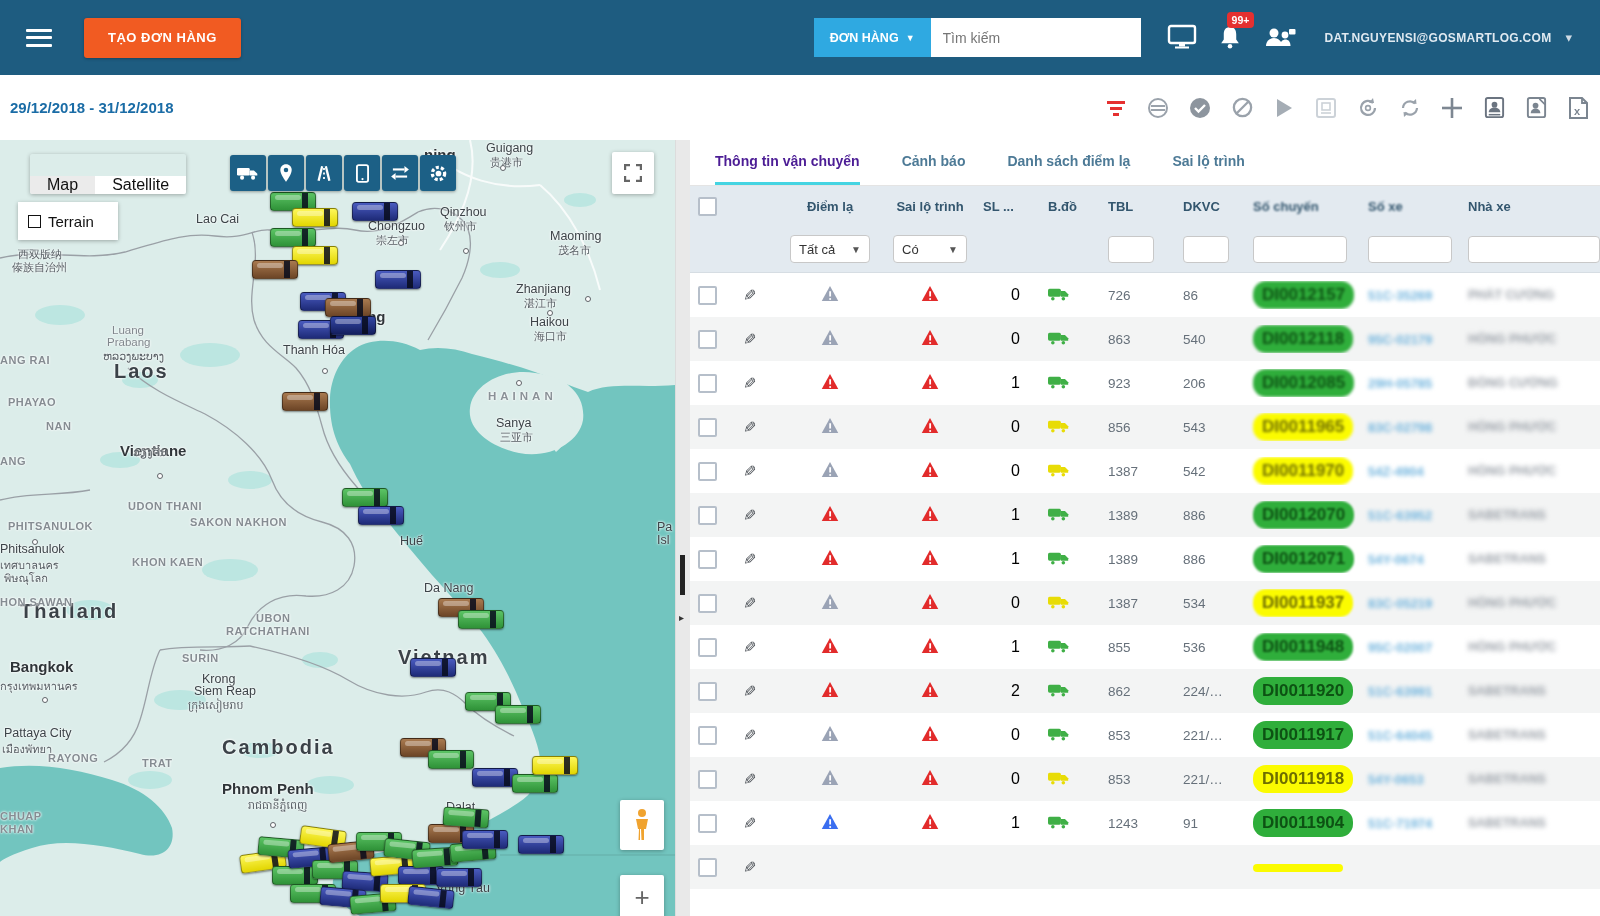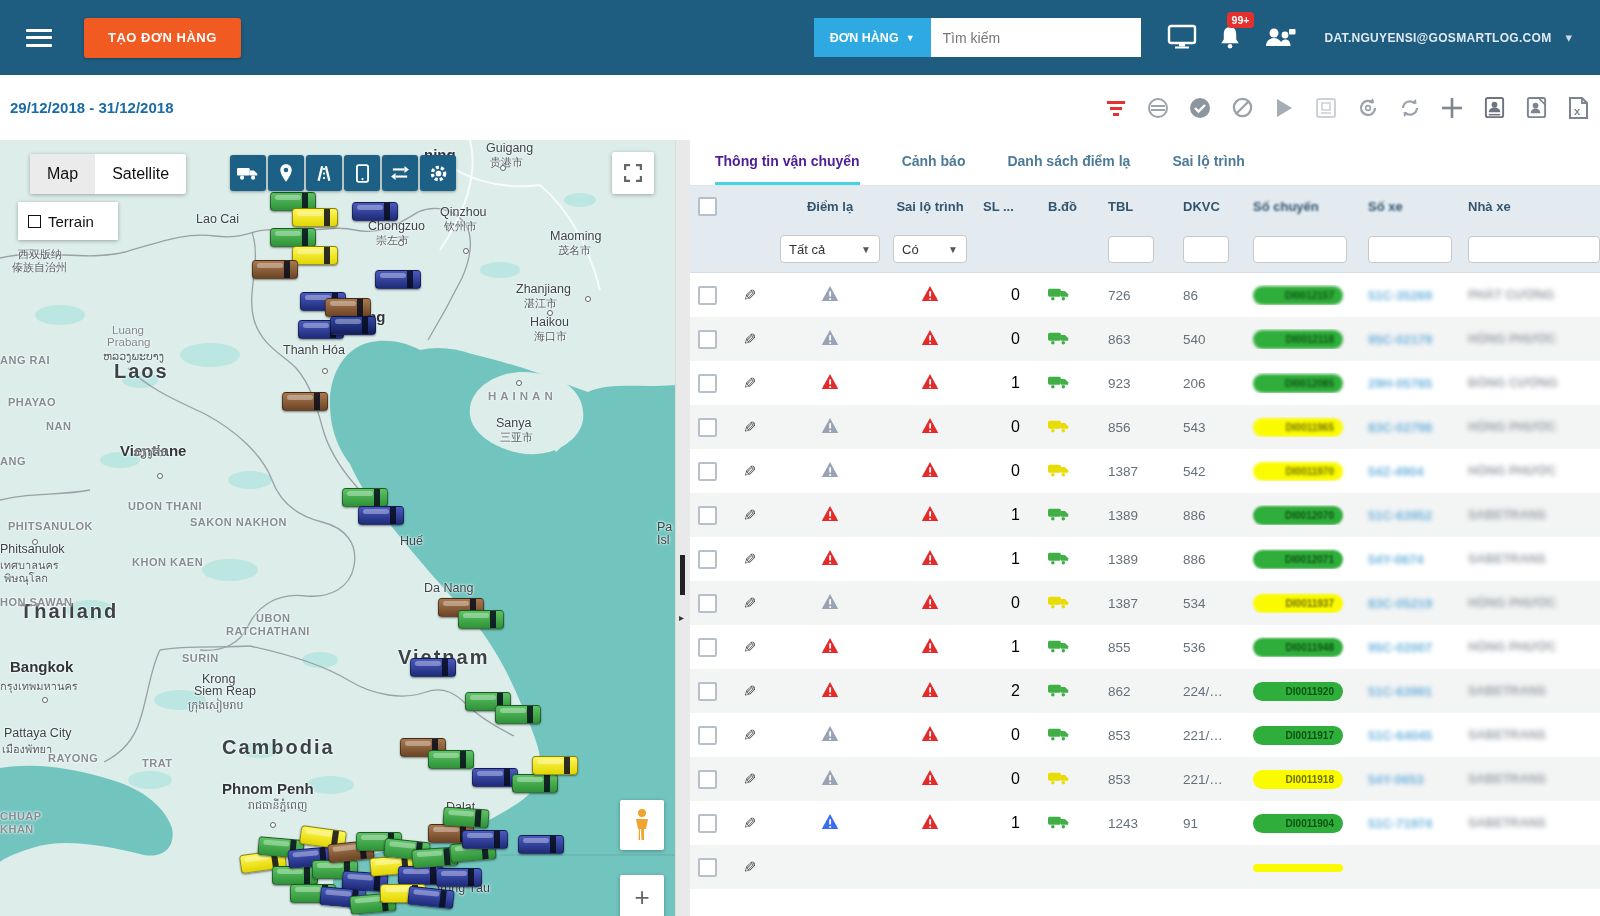--- a/index.html
+++ b/index.html
@@ -39,21 +39,21 @@
   .lbl.cn, .lbl.script { font-size:11px; color:#565d63;font-family:Liberation Serif, serif; }
   .dot { position:absolute; width:6px; height:6px; border:1.6px solid #5f6368; background:#fff; border-radius:50%; }
   .trk { position:absolute; width:46px; height:19px; border-radius:4px; border:1px solid rgba(0,0,0,.4); box-shadow:0 1px 2px rgba(0,0,0,.45); cursor:pointer; }
   .trk::after { content:""; position:absolute; right:7px; top:0; bottom:0; width:6px; background:rgba(8,12,28,.85); }
   .trk::before { content:""; position:absolute; left:4px; right:14px; top:2px; height:5px; background:rgba(255,255,255,.35); border-radius:3px; }
   .c-green { background:linear-gradient(#5cc465,#2f9238); }
   .c-yellow { background:linear-gradient(#fdf75a,#e3d600); }
   .c-blue { background:linear-gradient(#4a5bc0,#1e2b78); }
   .c-brown { background:linear-gradient(#a97a50,#6d4526); }
   .c-darkblue { background:linear-gradient(#3347a5,#141f5e); }
-  .maptype { position:absolute; left:30px; top:14px; display:flex; box-shadow:0 1px 4px rgba(0,0,0,.3); border-radius:2px; overflow:hidden; height:40px; cursor:pointer; }
+  .maptype { position:absolute; left:30px; top:14px; display:flex; box-shadow:0 1px 4px rgba(0,0,0,.3); border-radius:2px; overflow:hidden; height:40px; cursor:pointer;align-items:flex-end; }
   .maptype .seg { padding:0 17px; display:flex; align-items:center; font-size:16px; color:#111; background:#fff; }
   .maptype .seg.sel { background:#ebebeb; }
   .terrain-pop { position:absolute; left:18px; top:62px; width:100px; height:38px; background:#fff; box-shadow:0 1px 4px rgba(0,0,0,.3); display:flex; align-items:center; gap:7px; padding-left:10px; font-size:15px; color:#111; cursor:pointer; }
   .terrain-pop .tick { width:13px; height:13px; border:1.5px solid #111; background:#fff; }
   .toolrow { position:absolute; left:230px; top:15px; display:flex; gap:2px; }
   .tool-btn { width:36px; height:36px; background:#1c6086; border-radius:3px; display:flex; align-items:center; justify-content:center; box-shadow:0 1px 3px rgba(0,0,0,.35); cursor:pointer; }
   .fs-btn { position:absolute; left:612px; top:12px; width:42px; height:42px; background:#fff; border-radius:2px; box-shadow:0 1px 4px rgba(0,0,0,.3); display:flex; align-items:center; justify-content:center; cursor:pointer; }
   .pegman-btn { position:absolute; left:620px; top:660px; width:44px; height:50px; background:#fff; border-radius:2px; box-shadow:0 1px 4px rgba(0,0,0,.3); display:flex; align-items:center; justify-content:center; cursor:pointer; }
   .zoom-btn { position:absolute; left:620px; top:735px; width:44px; height:45px; background:#fff; border-radius:2px; box-shadow:0 1px 4px rgba(0,0,0,.3); display:flex; align-items:center; justify-content:center; font-size:26px; color:#666; cursor:pointer; }
 
@@ -76,21 +76,21 @@
   .cell.num { text-align:right; padding-right:20px; }
   .cb { display:inline-block; width:19px; height:19px; background:#fff; border:2px solid #b6bfca; border-radius:2px; cursor:pointer; vertical-align:middle; }
   .fsel { display:inline-flex; align-items:center; justify-content:space-between; background:#fff; border:1px solid #c8c8c8; border-radius:4px; height:28px; padding:0 8px; font-size:13px; color:#333; cursor:pointer; }
   .fsel .car { color:#555; font-size:10px; margin-left:10px; }
   .finput { height:27px; border:1px solid #c8c8c8; border-radius:4px; background:#fff; padding:0 6px; font-size:12px; outline:none; }
   .rows { }
   .trow { height:44px; }
   .trow:nth-child(even) { background:#f3f4f4; }
   .pencil { font-size:16px; color:#4a4f55; cursor:pointer; display:inline-block; transform:scaleX(-1); }
   .soft { filter:blur(.5px); color:#66707a; font-size:13.5px; }
-  .badge { display:inline-block; min-width:90px; text-align:right; padding:4px 9px; border-radius:13px; font-weight:bold; font-size:10px; cursor:pointer; }
+  .badge { display:inline-block; min-width:90px; text-align:left; padding:4px 9px; border-radius:13px; font-weight:bold; font-size:17px; cursor:pointer; }
   .b-green { background:#2fae3b; color:#0d5213; }
   .b-yellow { background:#fbfb00; color:#6e6e00; }
   .plate { font-weight:bold; color:#6fb3dd; filter:blur(2.2px); font-size:13px; }
   .carrier { font-weight:bold; color:#9aa0a8; filter:blur(2.6px); font-size:12.5px; }
   .trow:nth-child(-n+5) .badge { filter:blur(1.6px); }
   .trow:nth-child(n+6):nth-child(-n+9) .badge { filter:blur(1px); }
   .hblur { filter:blur(.8px); }
 </style>
 </head>
 <body>
@@ -505,21 +505,21 @@
     <div class="cell">DKVC</div>
     <div class="cell hblur">Số chuyến</div>
     <div class="cell hblur">Số xe</div>
     <div class="cell">Nhà xe</div>
   </div>
 
   <div class="tgrid tfilter">
     <div class="cell"></div>
       <div class="cell"></div>
     <div class="cell center">
-      <span class="fsel" style="width:100px">
+      <span class="fsel" style="width:80px">
           <span>Tất cả</span>
           <span class="car">▼</span>
         </span>
     </div>
     <div class="cell center">
       <span class="fsel" style="width:74px">
           <span>Có</span>
           <span class="car">▼</span>
         </span>
     </div>

